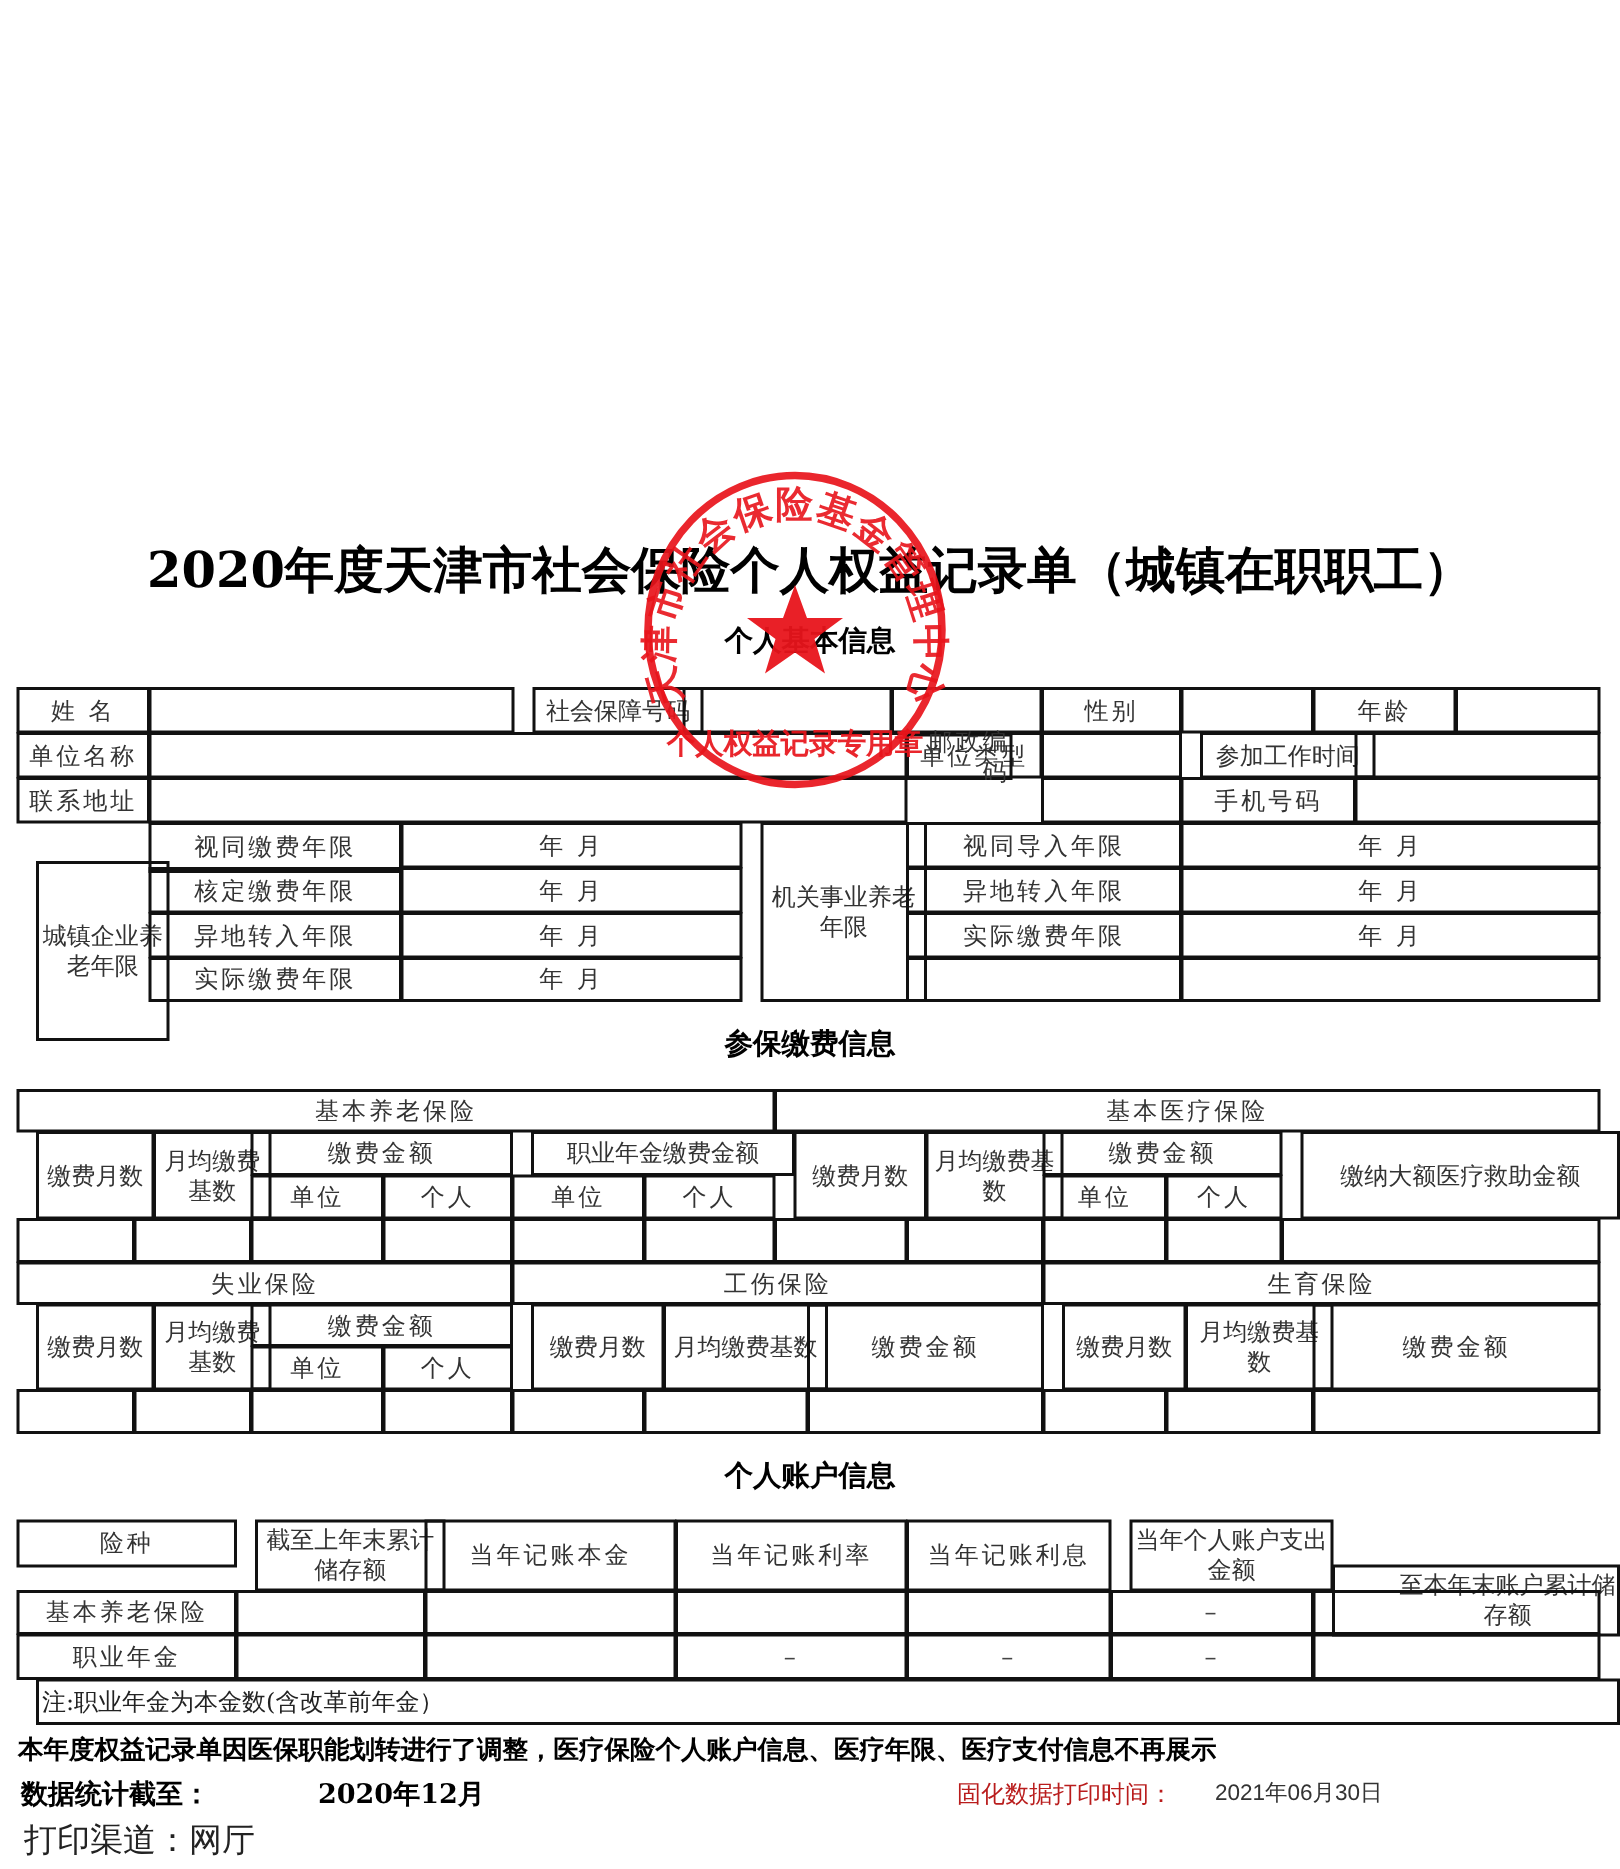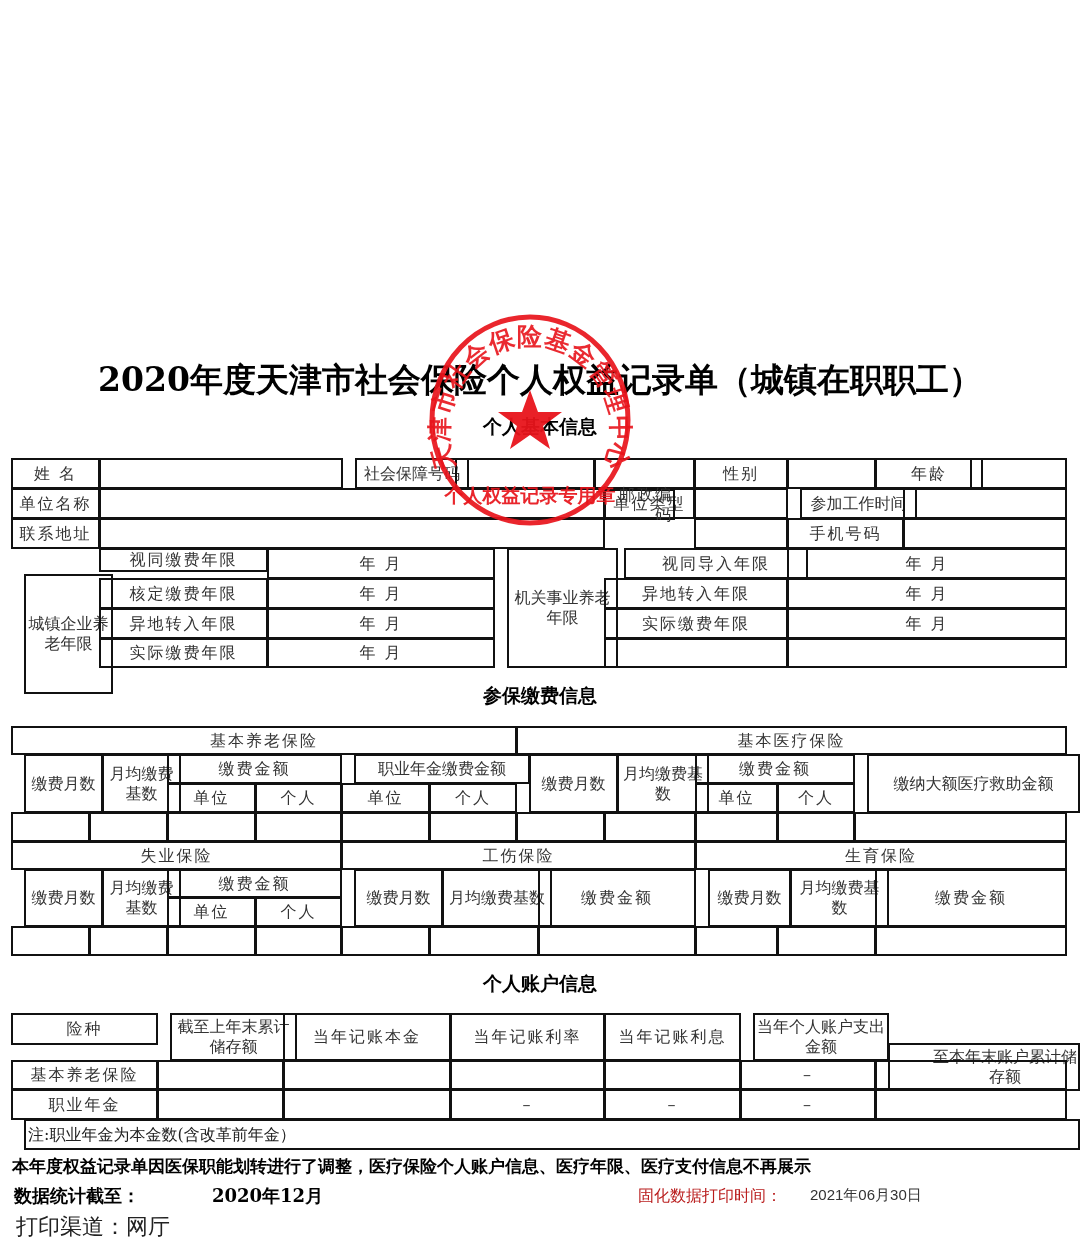--- a/index.html
+++ b/index.html
@@ -25,49 +25,49 @@
 
 <div>
 
   <div class="cell" style="left:12px;top:459px;width:89px;height:31px;">姓 名</div>
   <div class="cell" style="left:100px;top:459px;width:244px;height:31px;"></div>
   <div class="cell tight" style="left:343px;top:459px;width:114px;height:31px;">社会保障号码</div>
   <div class="cell" style="left:456px;top:459px;width:140px;height:31px;"></div>
   <div class="cell" style="left:595px;top:459px;width:101px;height:31px;color:#bbb;"></div>
   <div class="cell" style="left:695px;top:459px;width:94px;height:31px;">性别</div>
   <div class="cell" style="left:788px;top:459px;width:89px;height:31px;"></div>
-  <div class="cell" style="left:876px;top:459px;width:108px;height:31px;">年龄</div>
+  <div class="cell" style="left:876px;top:459px;width:96px;height:31px;">年龄</div>
   <div class="cell" style="left:971px;top:459px;width:97px;height:31px;"></div>
 
   <div class="cell" style="left:12px;top:489px;width:89px;height:31px;">单位名称</div>
   <div class="cell" style="left:100px;top:489px;width:506px;height:31px;"></div>
   <div class="cell" style="left:605px;top:489px;width:91px;height:31px;">单位类型</div>
   <div class="cell" style="left:695px;top:489px;width:94px;height:31px;"></div>
   <div class="cell tight" style="left:788px;top:489px;width:117px;height:31px;">参加工作时间</div>
   <div class="cell" style="left:904px;top:489px;width:164px;height:31px;"></div>
 
   <div class="cell" style="left:12px;top:519px;width:89px;height:31px;">联系地址</div>
   <div class="cell" style="left:100px;top:519px;width:506px;height:31px;"></div>
   <div class="cell" style="left:605px;top:490px;width:71px;height:31px;text-align:right;">邮政编码</div>
   <div class="cell" style="left:695px;top:519px;width:94px;height:31px;"></div>
   <div class="cell" style="left:788px;top:519px;width:117px;height:31px;">手机号码</div>
   <div class="cell" style="left:904px;top:519px;width:164px;height:31px;"></div>
 
   <div class="cell tight" style="left:12px;top:575px;width:89px;height:120px;padding:0 2px;">城镇企业养老年限</div>
-  <div class="cell" style="left:100px;top:549px;width:169px;height:24px;">视同缴费年限</div>
+  <div class="cell" style="left:100px;top:549px;width:169px;height:34px;">视同缴费年限</div>
   <div class="cell" style="left:268px;top:549px;width:228px;height:31px;">年 月</div>
   <div class="cell" style="left:100px;top:579px;width:169px;height:31px;">核定缴费年限</div>
   <div class="cell" style="left:268px;top:579px;width:228px;height:31px;">年 月</div>
   <div class="cell" style="left:100px;top:609px;width:169px;height:31px;">异地转入年限</div>
   <div class="cell" style="left:268px;top:609px;width:228px;height:31px;">年 月</div>
   <div class="cell" style="left:100px;top:639px;width:169px;height:30px;">实际缴费年限</div>
   <div class="cell" style="left:268px;top:639px;width:228px;height:30px;">年 月</div>
 
   <div class="cell tight" style="left:495px;top:549px;width:111px;height:120px;padding:0 2px;">机关事业养老年限</div>
-  <div class="cell" style="left:625px;top:549px;width:184px;height:31px;">视同导入年限</div>
+  <div class="cell" style="left:605px;top:549px;width:184px;height:31px;">视同导入年限</div>
   <div class="cell" style="left:788px;top:549px;width:280px;height:31px;">年 月</div>
   <div class="cell" style="left:605px;top:579px;width:184px;height:31px;">异地转入年限</div>
   <div class="cell" style="left:788px;top:579px;width:280px;height:31px;">年 月</div>
   <div class="cell" style="left:605px;top:609px;width:184px;height:31px;">实际缴费年限</div>
   <div class="cell" style="left:788px;top:609px;width:280px;height:31px;">年 月</div>
   <div class="cell" style="left:605px;top:639px;width:184px;height:30px;"></div>
   <div class="cell" style="left:788px;top:639px;width:280px;height:30px;"></div>
 </div>
 
 <div class="abs section" style="top:683px;">参保缴费信息</div>

